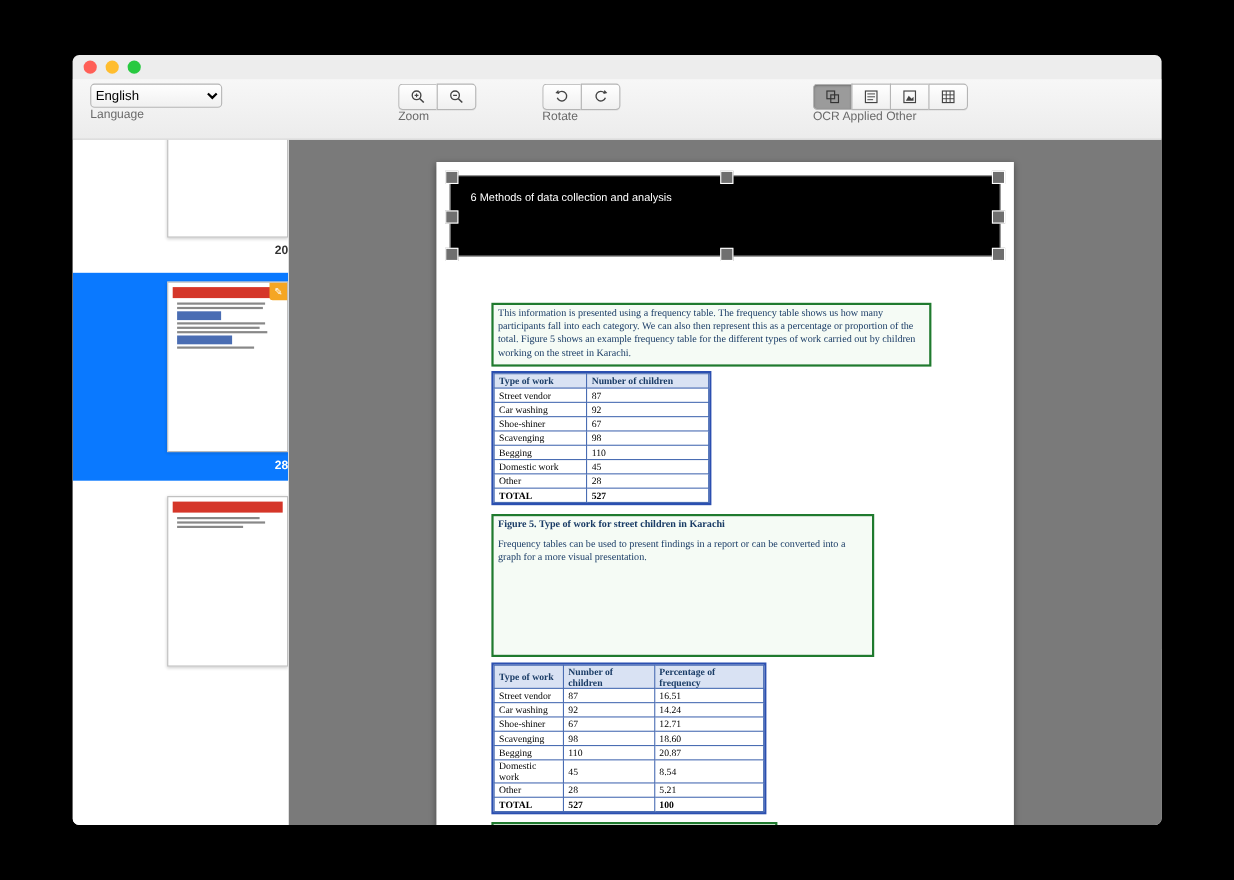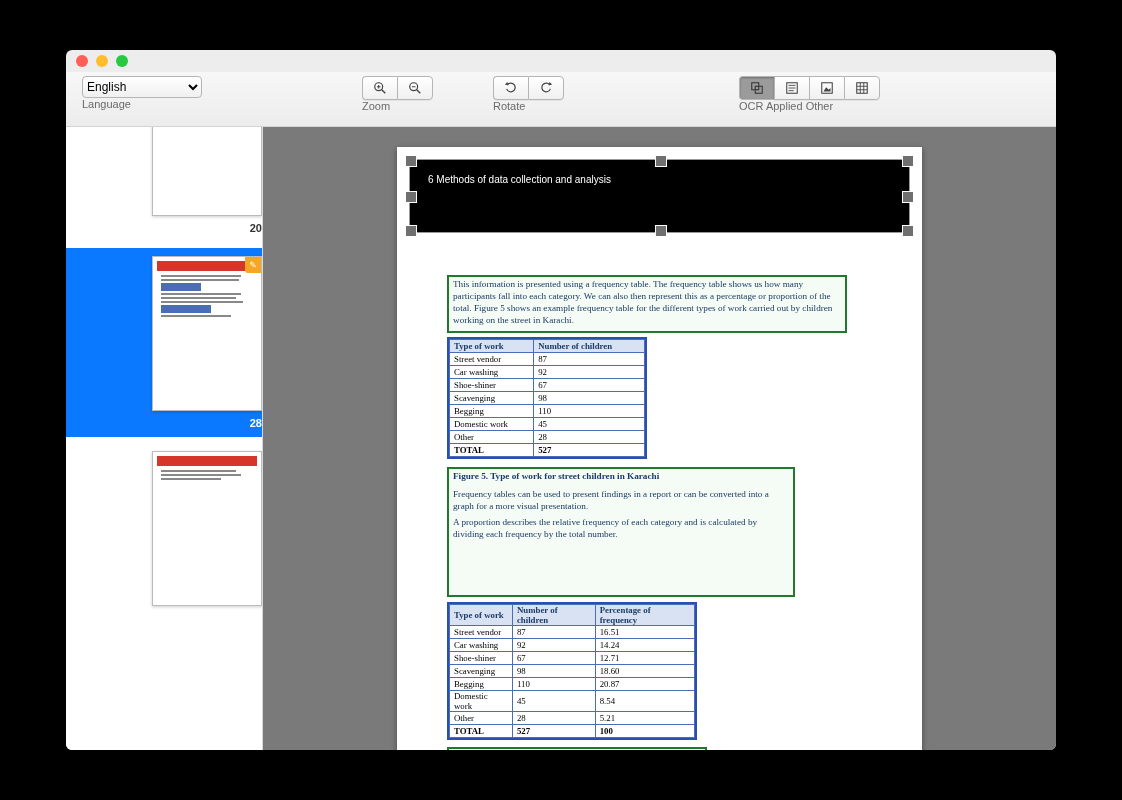--- a/index.html
+++ b/index.html
@@ -248,21 +248,20 @@
                 </tr>
           </tbody>
             </table>
         </div>
 
         <div class="greenbox" style="left:50px;top:320px;width:348px;height:130px;">
           <div style="font-weight:bold;color:#1a3c66;">Figure 5. Type of work for street children in Karachi</div>
           <div style="height:6px"></div>
           <div>Frequency tables can be used to present findings in a report or can be converted into a graph for a more visual presentation.</div>
           <div style="height:4px"></div>
-          <div>A proportion describes the relative frequency of each category and is calculated by dividing each frequency by the total number.</div>
           <div style="height:4px"></div>
         </div>
 
         <div class="bluebox" style="left:50px;top:455px;width:246px;">
           <table class="freq">
             <tbody>
                 <tr>
                   <th>Type of work</th>
                   <th>Number of children</th>
                   <th>Percentage of frequency</th>

